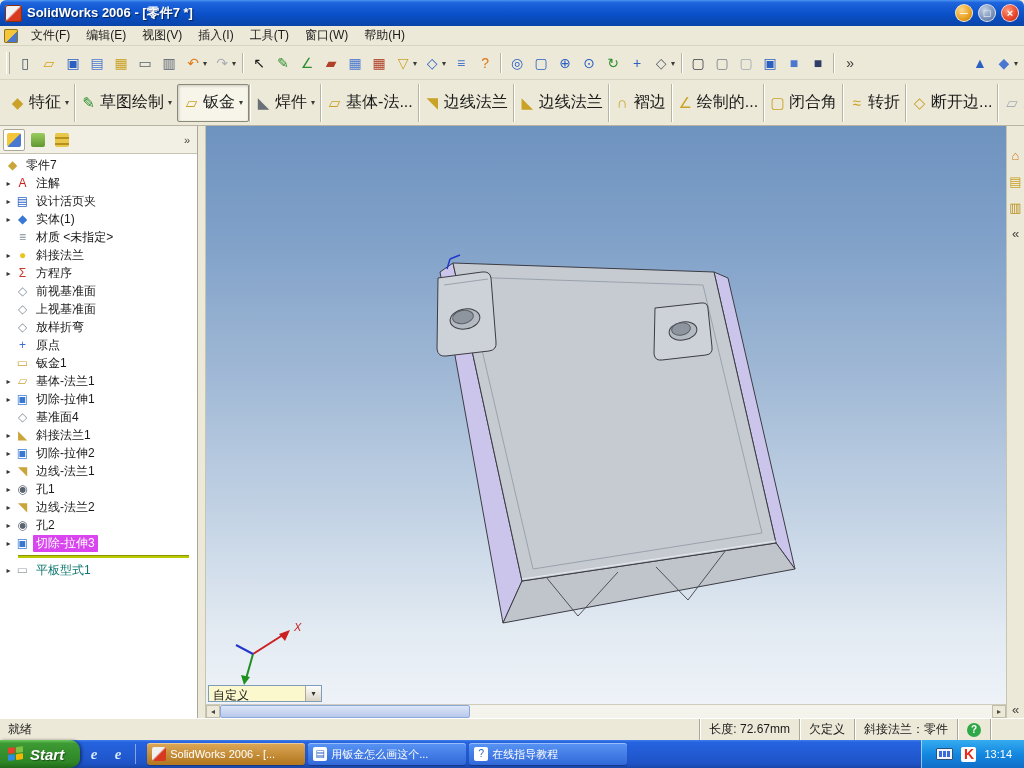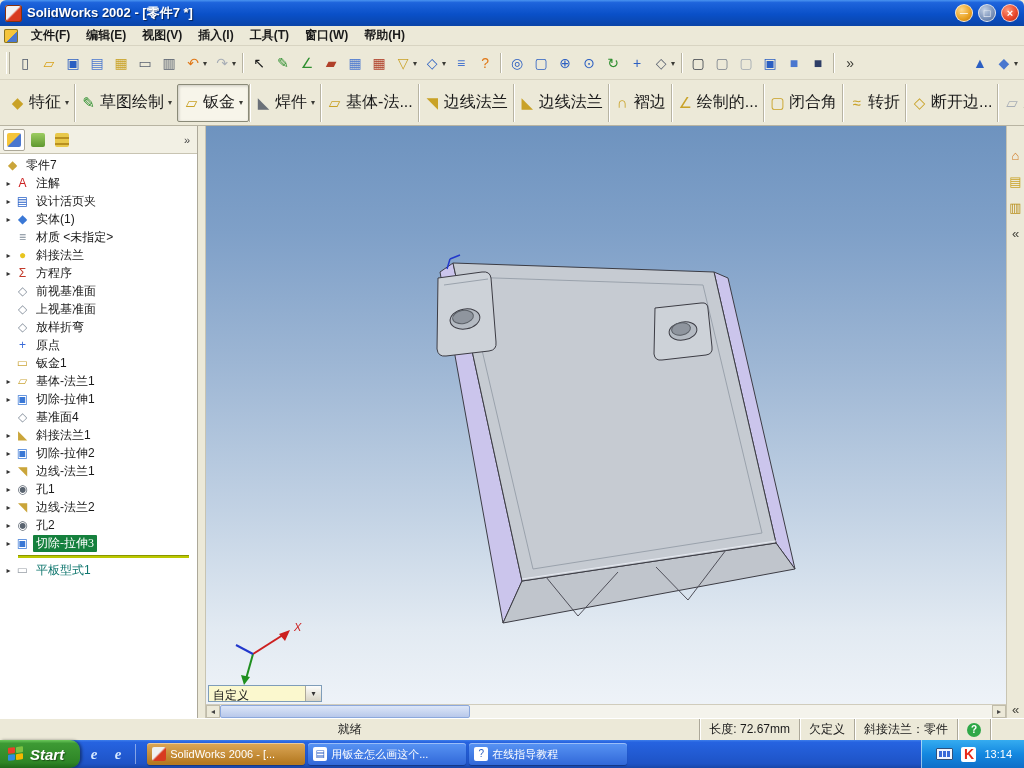--- a/index.html
+++ b/index.html
@@ -15,21 +15,21 @@
     background:linear-gradient(135deg,#f2f2f2 46%,#d83a20 54%);box-shadow:inset 0 0 0 1px #88300e;}
   .title-text{font-weight:bold;font-size:13px;text-shadow:1px 1px 1px rgba(0,0,0,.55);flex:1;white-space:nowrap;overflow:hidden;}
   .win-btn{width:18px;height:18px;border-radius:50%;margin-left:5px;display:flex;align-items:center;justify-content:center;
     color:#fff;font-size:11px;font-weight:bold;border:1px solid rgba(255,255,255,.75);line-height:1;}
   .btn-min{background:radial-gradient(circle at 35% 30%,#ffd98a,#e8a020 60%,#b87410);}
   .btn-max{background:radial-gradient(circle at 35% 30%,#c2d0e4,#7890b8 60%,#50688f);}
   .btn-close{background:radial-gradient(circle at 35% 30%,#ff9878,#e8452a 60%,#b02810);}
 
   
   .menubar{position:absolute;top:26px;left:0;right:0;height:20px;background:#ECE9D8;display:flex;align-items:center;
-    border-bottom:1px solid #d8d4c2;padding-left:4px;font-weight:bold;}
+    border-bottom:1px solid #d8d4c2;padding-left:4px;}
   .doc-icon{width:14px;height:14px;margin-right:5px;flex:0 0 14px;border-radius:2px;
     background:linear-gradient(135deg,#f5c53a 55%,#4a77cf 55%);box-shadow:inset 0 0 0 1px #8a7420;}
   .menu-item{padding:3px 8px;white-space:nowrap;}
 
   
   .toolbar1{position:absolute;top:47px;left:0;right:0;height:33px;background:#ECE9D8;display:flex;align-items:center;
     border-bottom:1px solid #d8d4c2;padding:0 3px;}
   .grip{width:4px;height:22px;margin:0 3px;border-left:1px solid #fff;border-right:1px solid #b0ac9a;}
   .tb-row{display:flex;align-items:center;flex:1;min-width:0;}
   .tb-btn{display:flex;align-items:center;padding:1px 1px;margin:0 1px;border:1px solid transparent;border-radius:2px;}
@@ -59,21 +59,21 @@
   .ptab-ic.fm{background:linear-gradient(135deg,#f5c53a 48%,#4a77cf 52%);}
   .ptab-ic.pm{background:linear-gradient(180deg,#9ccc60,#5f9830);}
   .ptab-ic.cm{background:repeating-linear-gradient(180deg,#e8c84a 0 4px,#b89020 4px 6px);}
   .ptab-overflow{margin-left:auto;font-size:11px;color:#444;padding:0 4px;}
   .tree{padding:2px 0 0 2px;}
   .tree-row{display:flex;align-items:center;height:18px;white-space:nowrap;}
   .tw{width:13px;flex:0 0 13px;font-size:8px;color:#333;text-align:center;}
   .tree-row.root .tw{width:3px;flex:0 0 3px;}
   .ti{width:15px;height:15px;flex:0 0 15px;font-size:12px;line-height:15px;text-align:center;margin-right:3px;}
   .tl{padding:0 3px;border-radius:1px;}
-  .tree-row.sel .tl{background:#15803d;color:#fff;font-family:Liberation Serif, serif;}
+  .tree-row.sel .tl{background:#d946ef;color:#fff;}
   .tree-row.dim .tl{color:#0f766e;}
   .rollback{height:3px;background:#BCC800;border-top:1px solid #8a9600;margin:3px 8px 3px 16px;}
 
   .splitter{position:absolute;left:198px;top:0;bottom:0;width:8px;background:#ECE9D8;border-right:1px solid #c8c4b2;}
 
   .viewport{position:absolute;left:206px;right:18px;top:0;bottom:0;overflow:hidden;
     background:linear-gradient(180deg,#6E93BF 0%,#7FA0C8 18%,#9DB6D4 40%,#C2D2E4 65%,#E2EAF2 85%,#F0F4F9 100%);}
   .model-svg{position:absolute;left:0;top:0;width:100%;height:100%;}
 
   .view-combo{position:absolute;left:2px;bottom:16px;width:114px;height:17px;display:flex;border:1px solid #7F9DB9;background:#FBF8CE;}
@@ -88,21 +88,21 @@
 
   .right-strip{position:absolute;right:0;top:0;bottom:0;width:18px;background:#ECE9D8;border-left:1px solid #c8c4b2;
     display:flex;flex-direction:column;align-items:center;padding-top:22px;gap:10px;}
   .rp-btn{width:16px;height:16px;display:flex;align-items:center;justify-content:center;}
   .rp-ic{font-size:13px;line-height:16px;}
   .rp-spring{flex:1;}
 
   
   .statusbar{position:absolute;left:0;bottom:28px;right:0;height:22px;background:#ECE9D8;border-top:1px solid #fff;
     display:flex;align-items:center;font-size:12px;}
-  .sb-left{flex:1;padding:0 8px;text-align:center;}
+  .sb-left{flex:1;padding:0 8px;}
   .sb-cell{border-left:1px solid #aca899;box-shadow:inset 1px 0 0 #fff;padding:0 9px;height:100%;display:flex;align-items:center;white-space:nowrap;}
   .help-ic{width:14px;height:14px;border-radius:50%;background:#2FA848;color:#fff;font-size:10px;font-weight:bold;
     display:flex;align-items:center;justify-content:center;}
   .sb-endpad{width:34px;height:100%;border-left:1px solid #aca899;box-shadow:inset 1px 0 0 #fff;}
 
   
   .taskbar{position:absolute;left:0;bottom:0;right:0;height:28px;
     background:linear-gradient(180deg,#3E7FEB 0%,#2663E0 8%,#1E53C6 85%,#1846A8 100%);display:flex;align-items:center;}
   .start-btn{height:28px;padding:0 16px 0 8px;border-radius:0 10px 10px 0;flex:0 0 auto;
     background:linear-gradient(180deg,#6CC95C 0%,#3D9A34 12%,#2E8526 80%,#1F6A1A 100%);
@@ -131,21 +131,21 @@
   .tray-k{color:#E82818;font-weight:bold;font-size:14px;background:#fff;border-radius:2px;width:15px;height:15px;line-height:15px;text-align:center;}
   .tray-time{font-size:11px;}
 </style>
 </head>
 <body>
 
 <div id="app">
 
   <div class="titlebar">
     <span class="app-icon"></span>
-    <span class="title-text">SolidWorks 2002 - [零件7 *]</span>
+    <span class="title-text">SolidWorks 2006 - [零件7 *]</span>
     <span class="win-btn btn-min">─</span>
     <span class="win-btn btn-max">□</span>
     <span class="win-btn btn-close">×</span>
   </div>
 
   <div class="menubar">
     <span class="doc-icon"></span>
     <div id="menu-items" style="display:flex;">
         <div class="menu-item">文件(F)</div>
         <div class="menu-item">编辑(E)</div>

